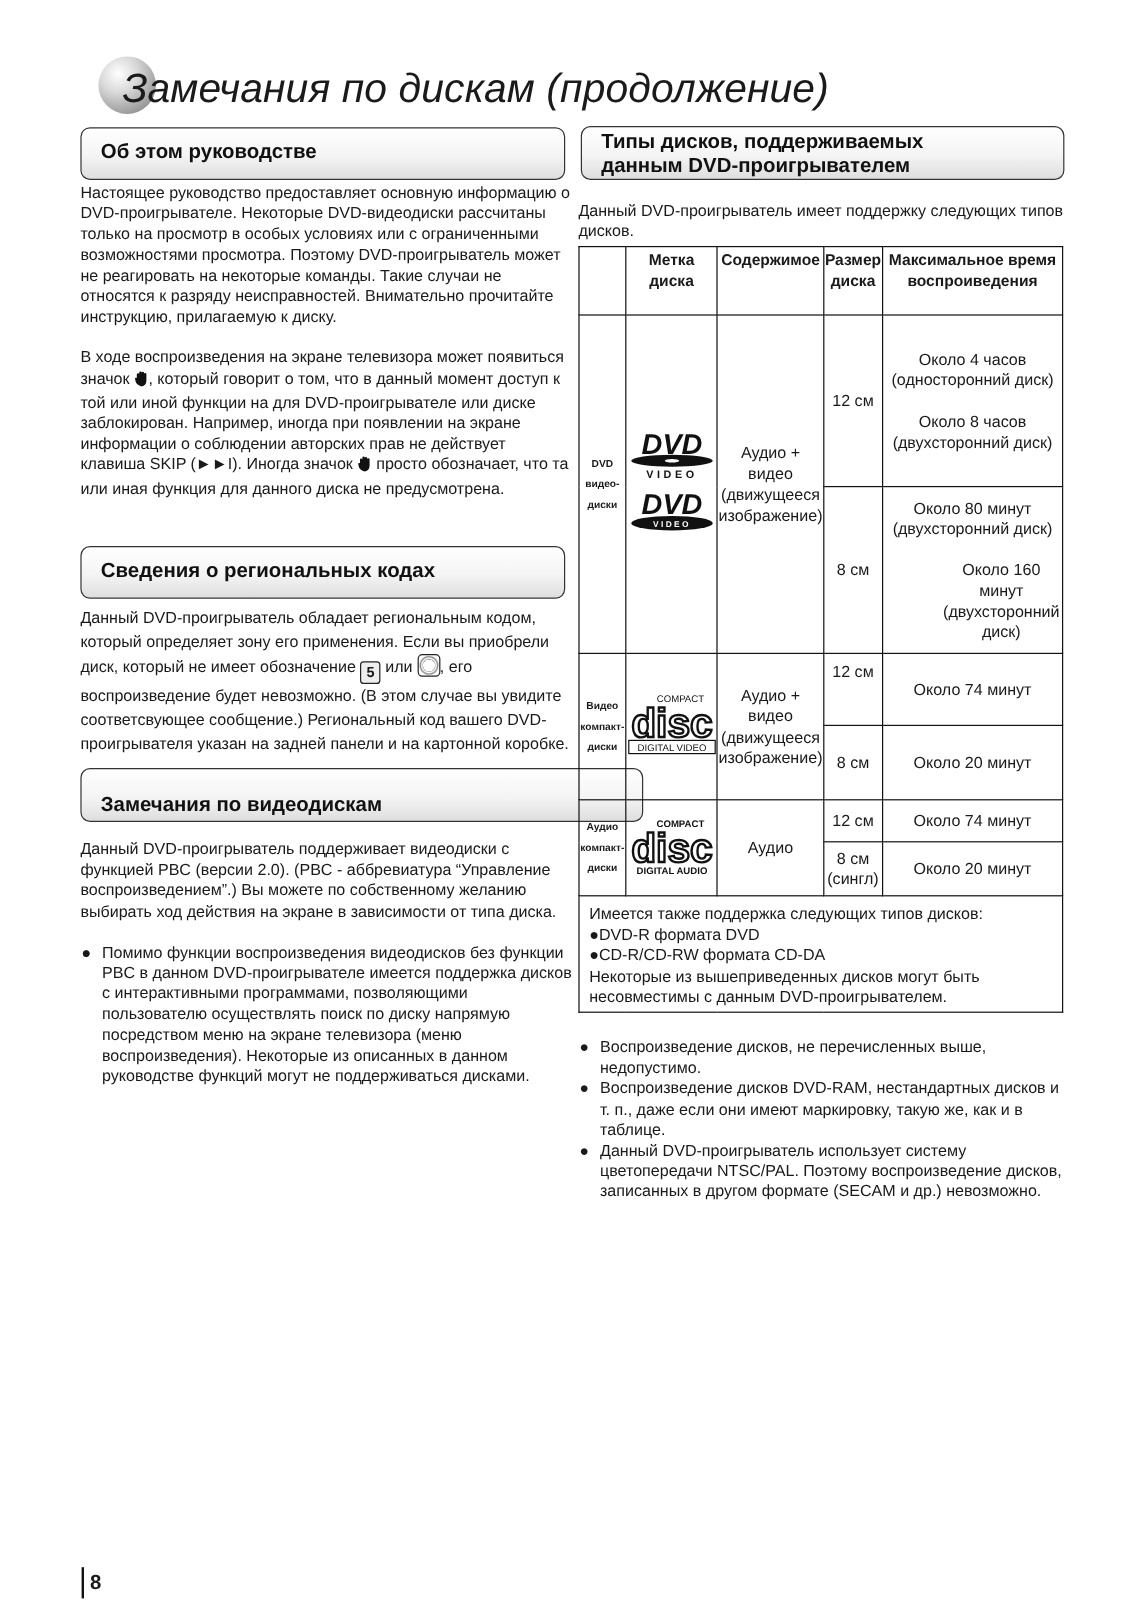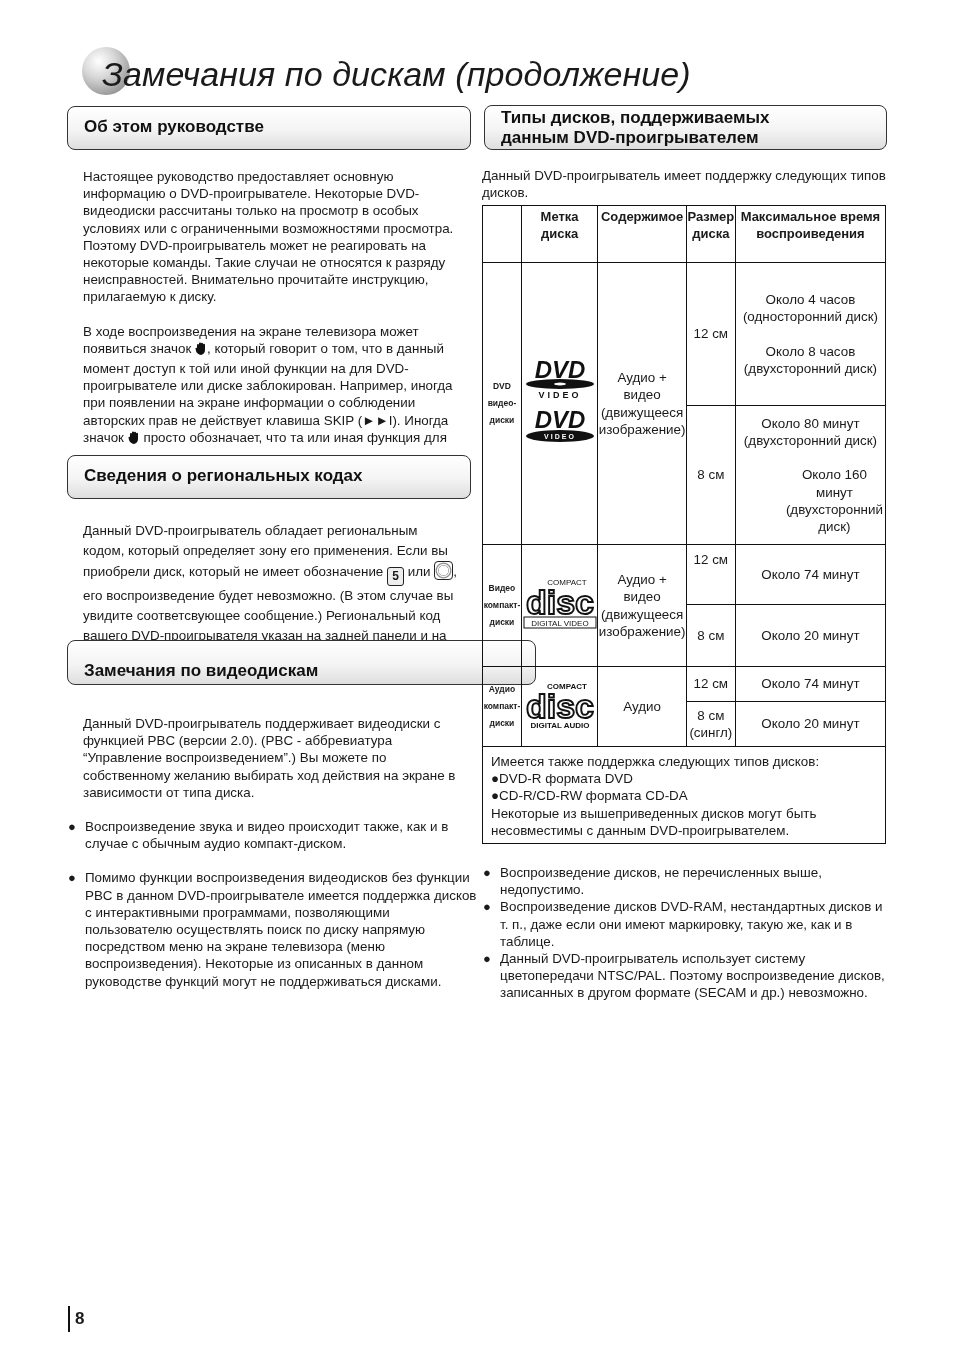--- a/index.html
+++ b/index.html
@@ -9,21 +9,21 @@
   .title-ball { position: absolute; left: 0; top: 2px; width: 48px; height: 48px; border-radius: 50%;
     background: radial-gradient(circle at 35% 30%, #ffffff 0%, #d8d8d8 35%, #9a9a9a 75%, #7a7a7a 100%); }
   .page-title { position: absolute; left: 20px; top: 10px; font-size: 34px; font-style: italic; white-space: nowrap; color: #1a1a1a; letter-spacing: 0.1px; }
 
   .sec-head { position: absolute; border: 1px solid #333; border-radius: 8px 8px 8px 8px;
     background: linear-gradient(to bottom, #ffffff 0%, #f4f4f4 55%, #dedede 100%);
     box-sizing: border-box; }
   .sec-head .t { position: absolute; left: 16px; font-weight: bold; font-size: 17px; color: #111; }
 
   .para { position: absolute; font-size: 13.4px; line-height: 17.2px; color: #1a1a1a; }
-  .para p { margin: 16px; }
+  .para p { margin: 0; }
 
   .bullet-item { position: relative; padding-left: 18px; }
   .bullet-item .dot { position: absolute; left: 1px; top: 0; font-size: 13px; }
   .bullet-item .bt { font-weight: bold; }
 
   .inline-icon { display: inline-block; vertical-align: -3px; }
   .region-icon { display: inline-block; width: 17px; height: 19px; border: 1.5px solid #222; border-radius: 3px; box-sizing: border-box; font-size: 12px; font-weight: bold; text-align: center; line-height: 16px; vertical-align: -4px; background: #eee; }
   .region-all { display: inline-block; width: 19px; height: 19px; border: 1.5px solid #222; border-radius: 4px; box-sizing: border-box; vertical-align: -4px; background: radial-gradient(circle, #fff 0%, #fff 40%, #aaa 41%, #fff 50%, #888 60%, #fff 70%); }
 
   table.discs { position: absolute; left: 482px; top: 205px; width: 404px; border-collapse: collapse; font-size: 13.4px; }
@@ -69,21 +69,20 @@
 </div>
 
 <div class="sec-head" style="left:67px; top:640px; width:469px; height:45px;">
   <div class="t" style="top:20px;">Замечания по видеодискам</div>
 </div>
 
 <div class="para" style="left:67px; top:699px; width:410px;">
   <p>Данный DVD-проигрыватель поддерживает видеодиски с функцией PBC (версии 2.0). (PBC - аббревиатура “Управление воспроизведением”.) Вы можете по собственному желанию выбирать ход действия на экране в зависимости от типа диска.</p>
   <div class="bullet-item" style="margin-top:17px;">
     <span class="dot">●</span>
-    <div>Воспроизведение звука и видео происходит также, как и в случае с обычным аудио компакт-диском.</div>
   </div>
   <div class="bullet-item" style="margin-top:17px;">
     <span class="dot">●</span>
     <div>Помимо функции воспроизведения видеодисков без функции PBC в данном DVD-проигрывателе имеется поддержка дисков с интерактивными программами, позволяющими пользователю осуществлять поиск по диску напрямую посредством меню на экране телевизора (меню воспроизведения). Некоторые из описанных в данном руководстве функций могут не поддерживаться дисками.</div>
   </div>
 </div>
 
 <div class="sec-head" style="left:484px; top:105px; width:403px; height:45px;">
   <div class="t" style="top:2px; line-height:20px;">
     <div>Типы дисков, поддерживаемых</div>

